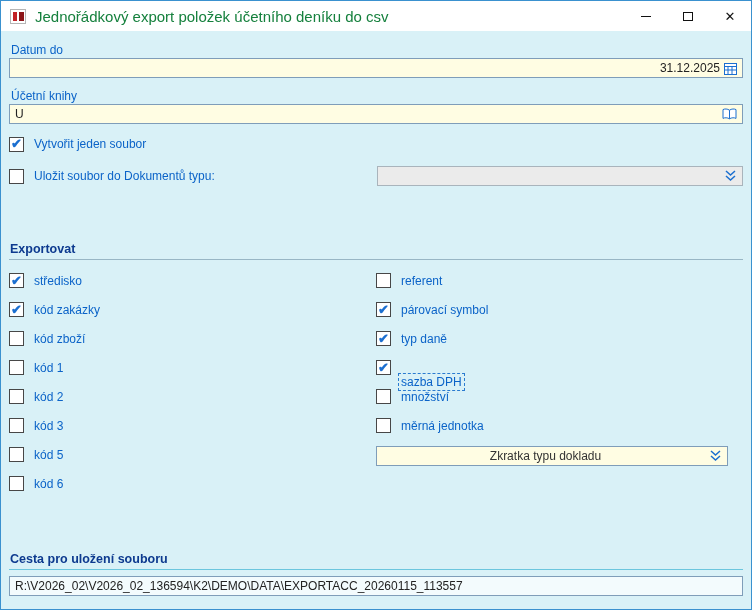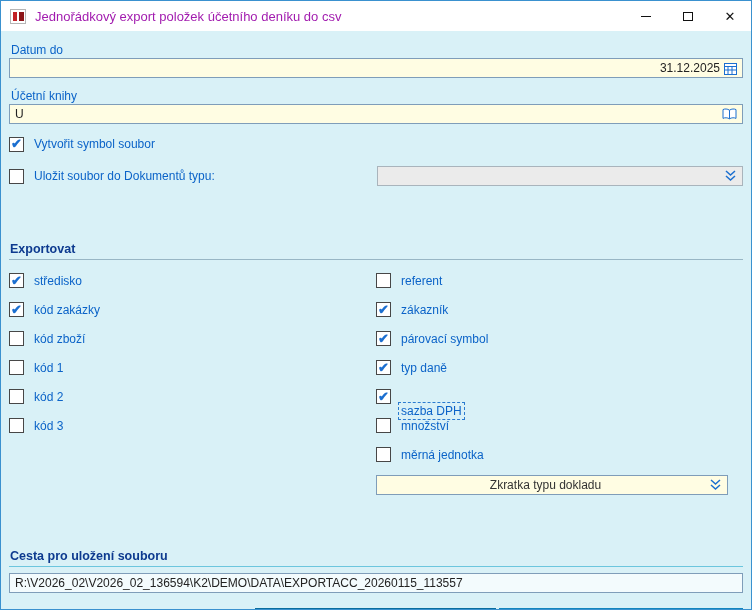--- a/index.html
+++ b/index.html
@@ -6,21 +6,21 @@
   * { box-sizing:border-box; }
   .window {
     width:752px; height:610px; background:#d9f1f7;
     border:1px solid #3a91cf; position:relative; overflow:hidden;
   }
   
   .titlebar { height:30px; background:#ffffff; display:flex; align-items:center; padding-left:9px; }
   .app-icon { width:16px; height:15px; position:relative; flex:0 0 auto; background:#fff; border:1px solid #b5b5b5; }
   .app-icon::before { content:""; position:absolute; left:2px; top:2px; width:4px; height:9px; background:#c22126; }
   .app-icon::after  { content:""; position:absolute; left:8px; top:2px; width:5px; height:9px; background:#8c1418; }
-  .title { font-size:13px; color:#a21caf; margin-left:9px; flex:1; white-space:nowrap; overflow:hidden; }
+  .title { font-size:15px; color:#15803d; margin-left:9px; flex:1; white-space:nowrap; overflow:hidden; }
   .win-controls { display:flex; height:100%; }
   .wbtn { width:42px; height:100%; display:flex; align-items:center; justify-content:center; cursor:pointer; }
   .min-glyph { width:10px; height:1px; background:#111; display:block; }
   .max-glyph { width:10px; height:9px; border:1px solid #111; display:block; }
   .close-glyph { font-size:13px; color:#111; line-height:1; }
   
   .body { padding:3px 8px 0 8px; }
   .field-label { display:inline-block; color:#0b63c8; font-size:12px; padding:2px 2px 1px 2px; }
   .field-label.chip { background:#1b7ad1; color:#fff; padding:2px 8px 2px 6px; }
   .input {
@@ -123,21 +123,21 @@
               <line x1="7.5" y1="2.2" x2="7.5" y2="10.8" stroke="#1b6fd0"></line>
             </svg>
         </span>
       </div>
     </div>
 
     <div class="gap10"></div>
 
     <div class="cbrow">
       <span class="cb checked"></span>
-      <span class="cb-label">Vytvořit symbol soubor</span>
+      <span class="cb-label">Vytvořit jeden soubor</span>
     </div>
 
     <div class="gap12"></div>
 
     <div class="cbrow">
       <span class="cb"></span>
       <span class="cb-label">Uložit soubor do Dokumentů typu:</span>
       <span class="doc-combo-wrap">
         <span class="combo disabled">
           <span class="val"></span>
@@ -175,29 +175,33 @@
             <span class="cb-label">kód 1</span>
           </div>
         <div class="cbrow-grid">
             <span class="cb"></span>
             <span class="cb-label">kód 2</span>
           </div>
         <div class="cbrow-grid">
             <span class="cb"></span>
             <span class="cb-label">kód 3</span>
           </div>
+        <div class="cbrow-grid">
+            <span class="cb"></span>
+            <span class="cb-label">kód 5</span>
+          </div>
+        <div class="cbrow-grid">
+            <span class="cb"></span>
+            <span class="cb-label">kód 6</span>
+          </div>
       </div>
       <div class="col">
         <div class="cbrow-grid">
             <span class="cb"></span>
             <span class="cb-label">referent</span>
-          </div>
-        <div class="cbrow-grid">
-            <span class="cb checked"></span>
-            <span class="cb-label">zákazník</span>
           </div>
         <div class="cbrow-grid">
             <span class="cb checked"></span>
             <span class="cb-label">párovací symbol</span>
           </div>
         <div class="cbrow-grid">
             <span class="cb checked"></span>
             <span class="cb-label">typ daně</span>
           </div>
         <div class="cbrow-grid">

